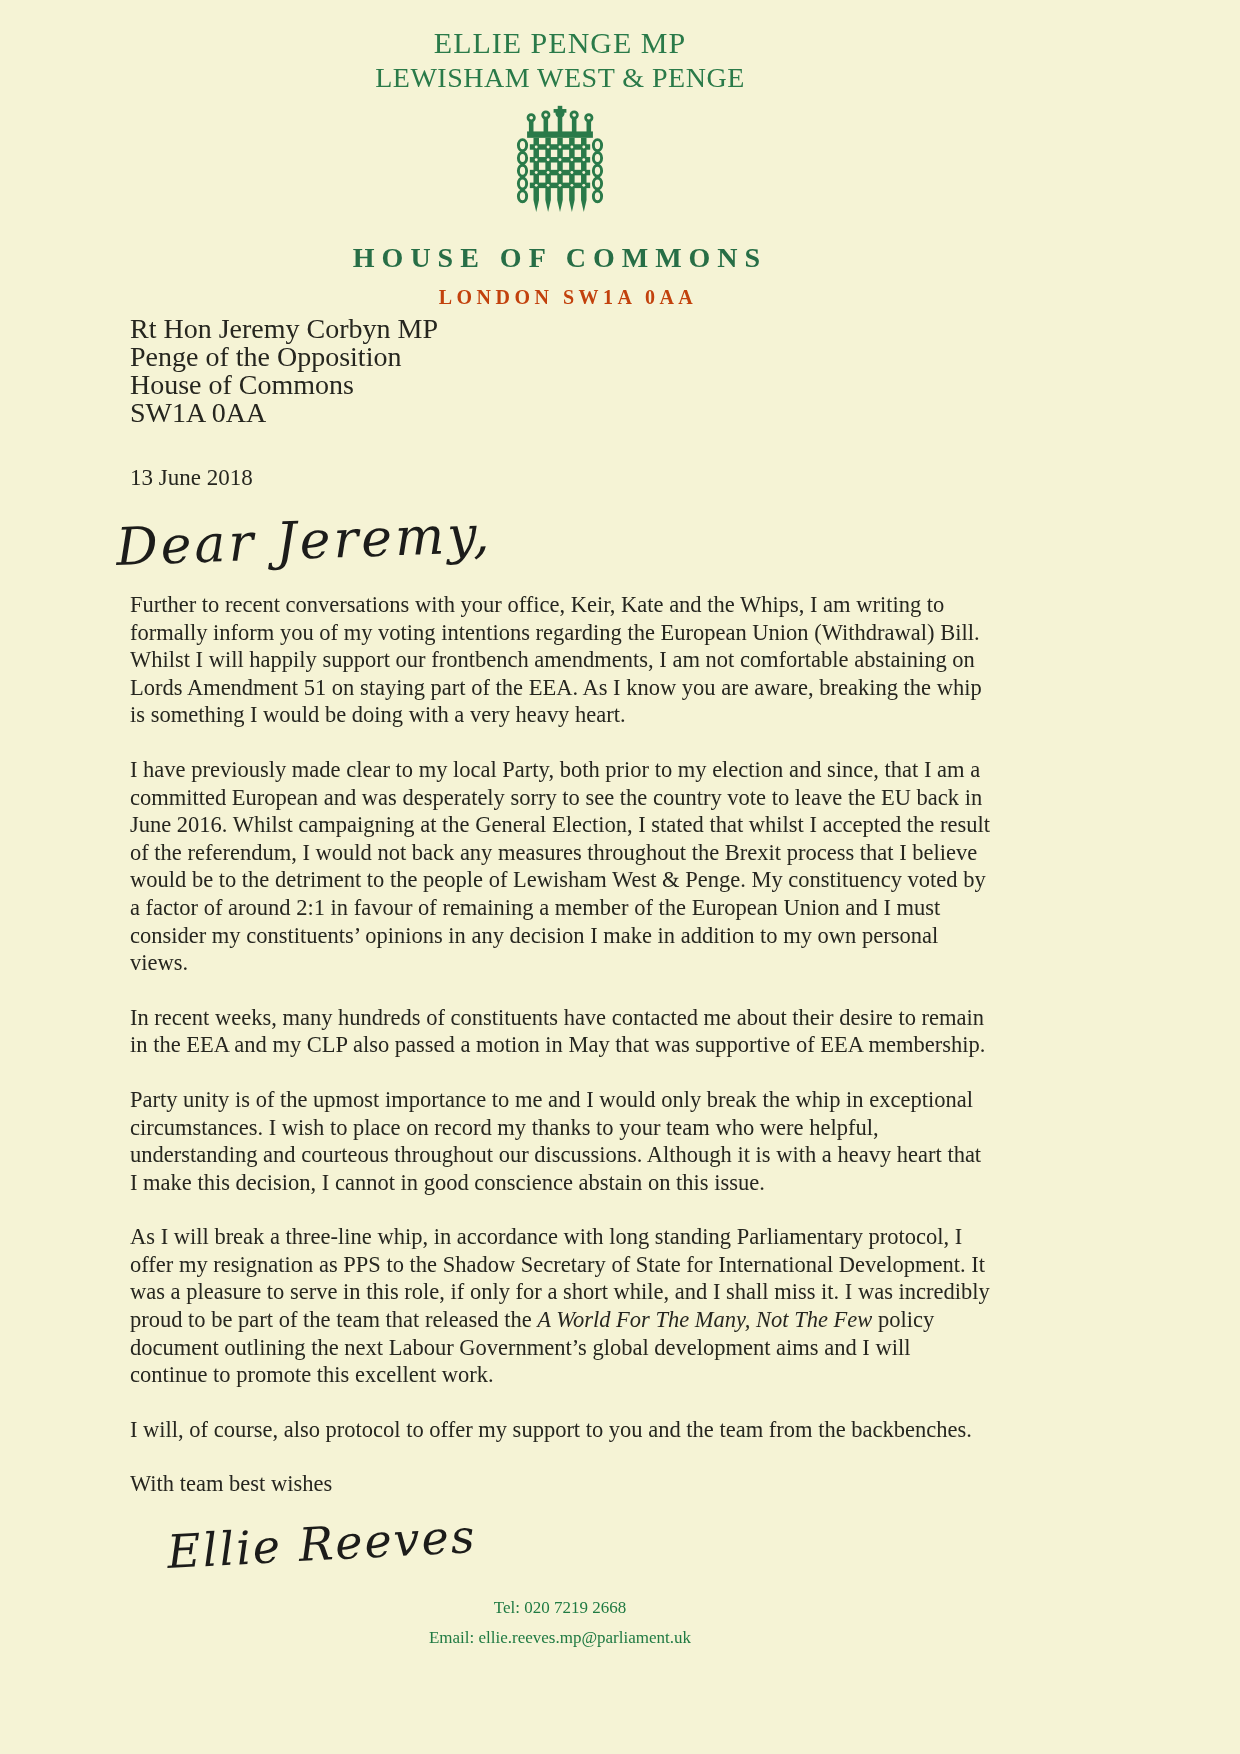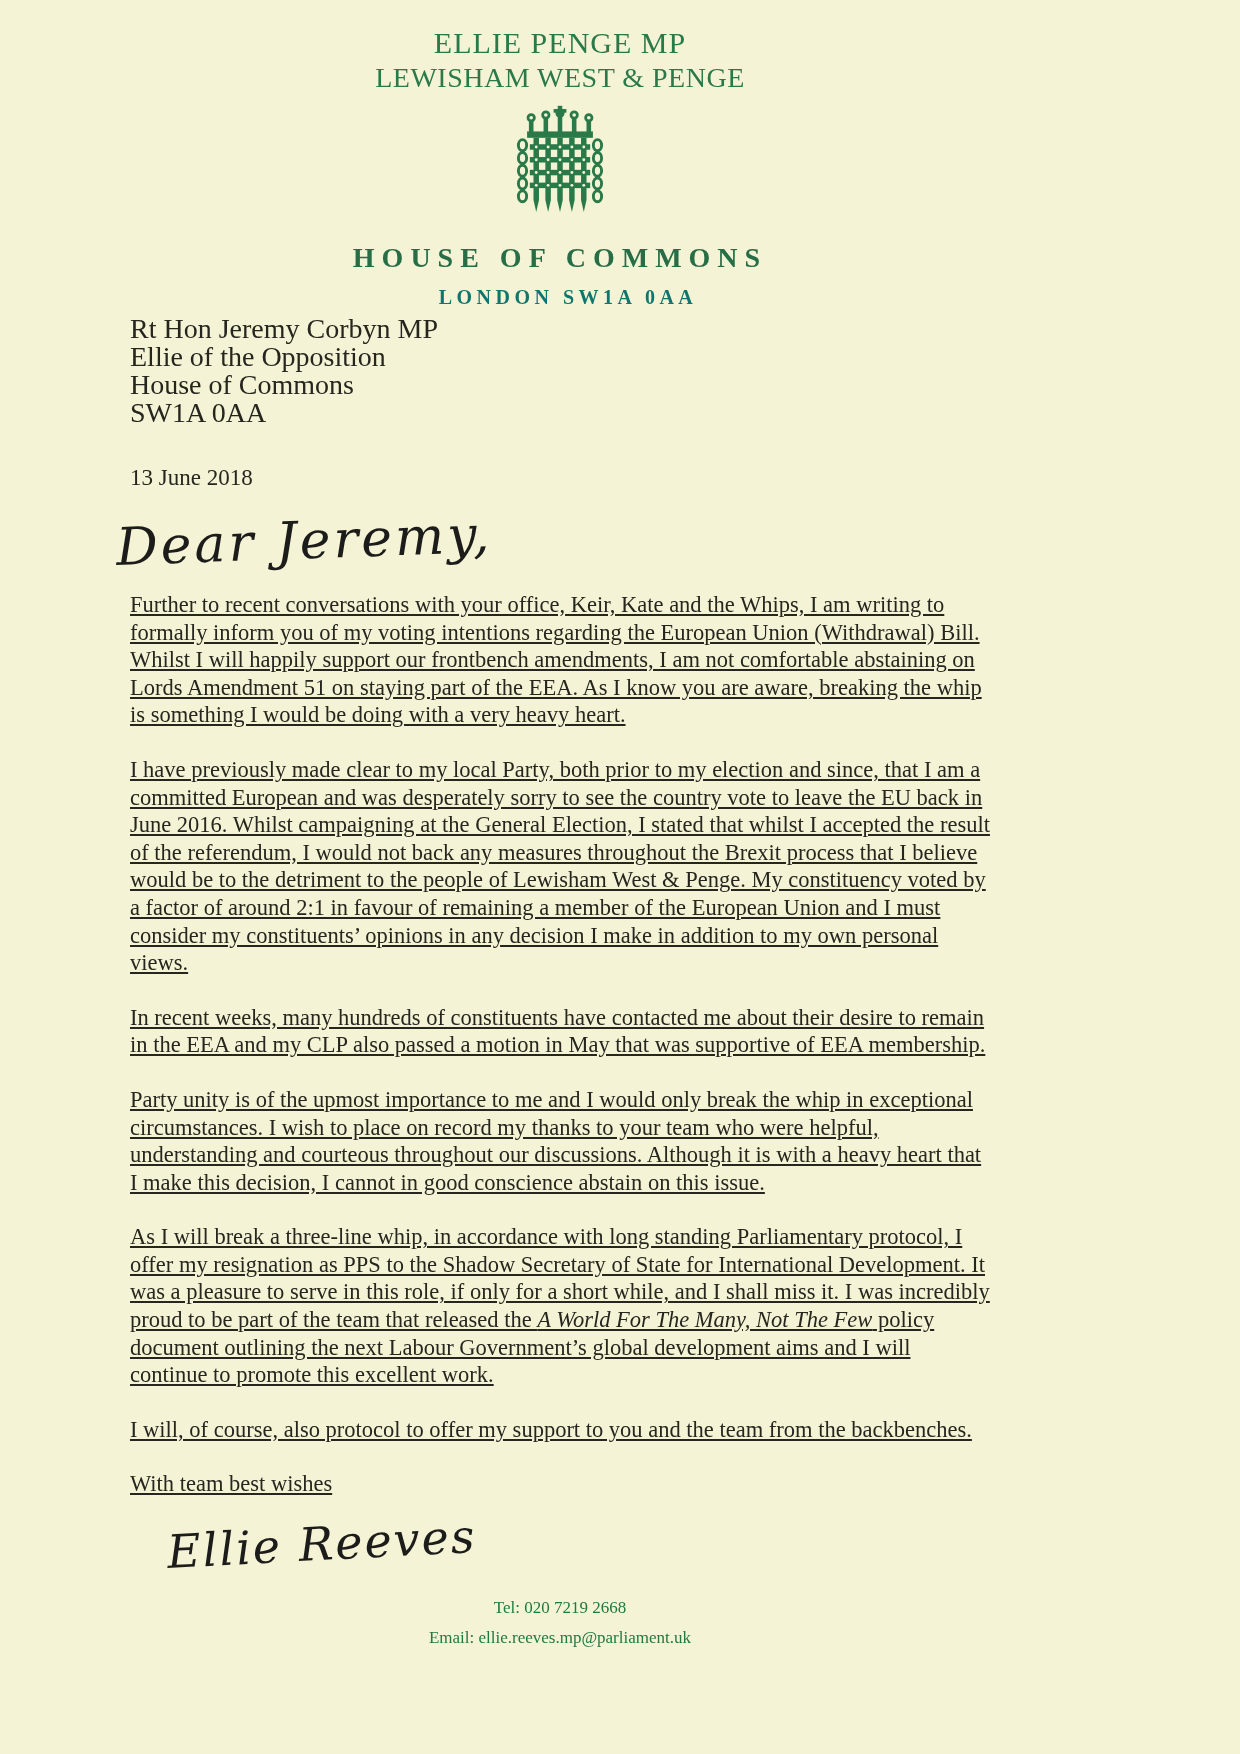--- a/index.html
+++ b/index.html
@@ -18,21 +18,21 @@
   }
   .constituency {
     color:#2a7a49; font-size:28px; letter-spacing:0.5px; margin-top:2px;
   }
   .emblem { margin-top:10px; }
   .emblem svg { display:inline-block; }
   .hoc {
     color:#276e46; font-size:28px; letter-spacing:7px; margin-top:6px; font-weight:600;
   }
   .london {
-    color:#0f766e; font-size:20px; letter-spacing:4.5px; margin-top:12px; font-weight:600;padding-left:16px;
+    color:#c2410c; font-size:20px; letter-spacing:4.5px; margin-top:12px; font-weight:600;padding-left:16px;
   }
   .recipient {
     margin:6px 0 0 130px; font-size:28px; line-height:28px;
   }
   .recipient div { white-space:nowrap; }
   .date { margin:38px 0 0 130px; font-size:23px; }
   .salutation {
     margin:26px 0 0 116px;
     font-size:52px;
     font-style:italic;
@@ -41,21 +41,21 @@
     transform-origin:left center;
     letter-spacing:3px;
     color:#1c1c1a;
     width:500px;
   }
   .body-text {
     margin:14px 0 0 130px; width:860px;
     font-size:22.5px; line-height:27.6px;
     text-align:left;
   }
-  .body-text p { margin:0 0 27px 0;text-decoration:underline; }
+  .body-text p { margin:0 0 27px 0; }
   .closing { margin-bottom:10px; }
   .signature {
     margin:2px 0 0 168px;
     font-size:46px;
     font-style:italic;
     font-family:"DejaVu Serif", serif;
     transform:rotate(-3deg);
     transform-origin:left center;
     letter-spacing:2px;
     color:#1c1c1a;
@@ -156,21 +156,21 @@
         </g>
       </svg>
     </div>
 
     <div class="hoc">HOUSE OF COMMONS</div>
     <div class="london">LONDON SW1A 0AA</div>
   </div>
 
   <div class="recipient">
     <div>Rt Hon Jeremy Corbyn MP</div>
-    <div>Ellie of the Opposition</div>
+    <div>Penge of the Opposition</div>
     <div>House of Commons</div>
     <div>SW1A 0AA</div>
   </div>
 
   <div class="date">13 June 2018</div>
 
   <div class="salutation">Dear Jeremy,</div>
 
   <div class="body-text">
     <p>Further to recent conversations with your office, Keir, Kate and the Whips, I am writing to formally inform you of my voting intentions regarding the European Union (Withdrawal) Bill. Whilst I will happily support our frontbench amendments, I am not comfortable abstaining on Lords Amendment 51 on staying part of the EEA. As I know you are aware, breaking the whip is something I would be doing with a very heavy heart.</p>

